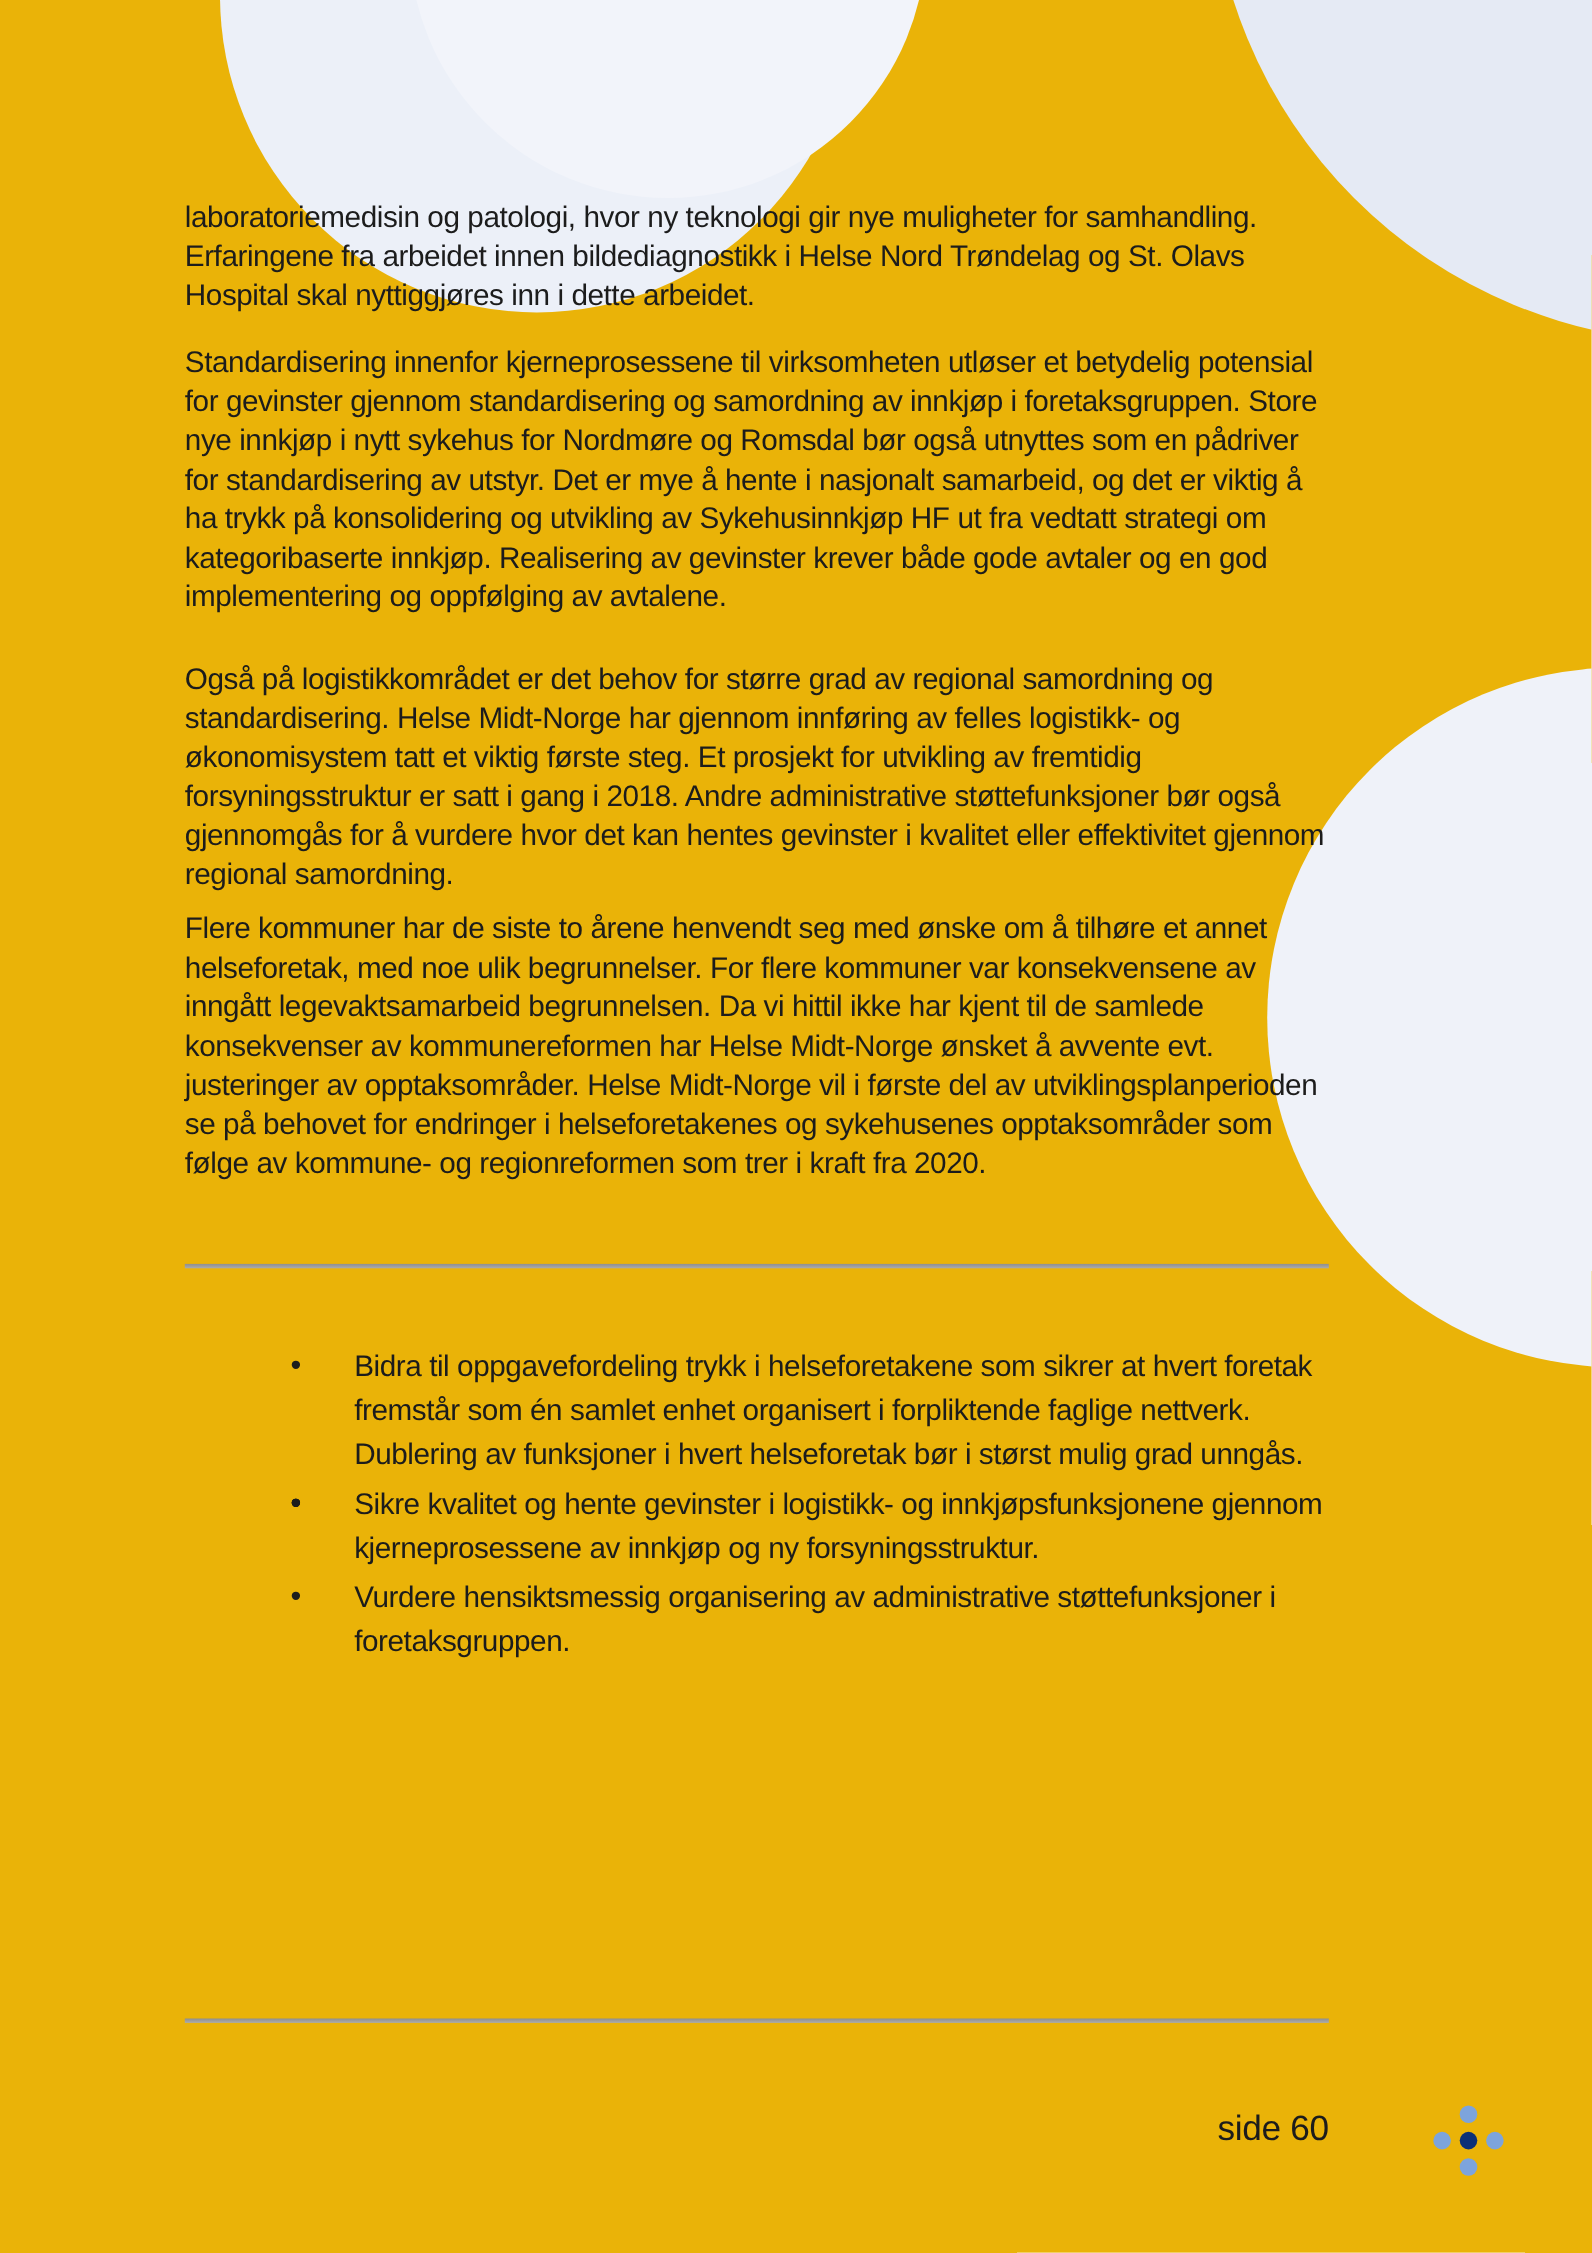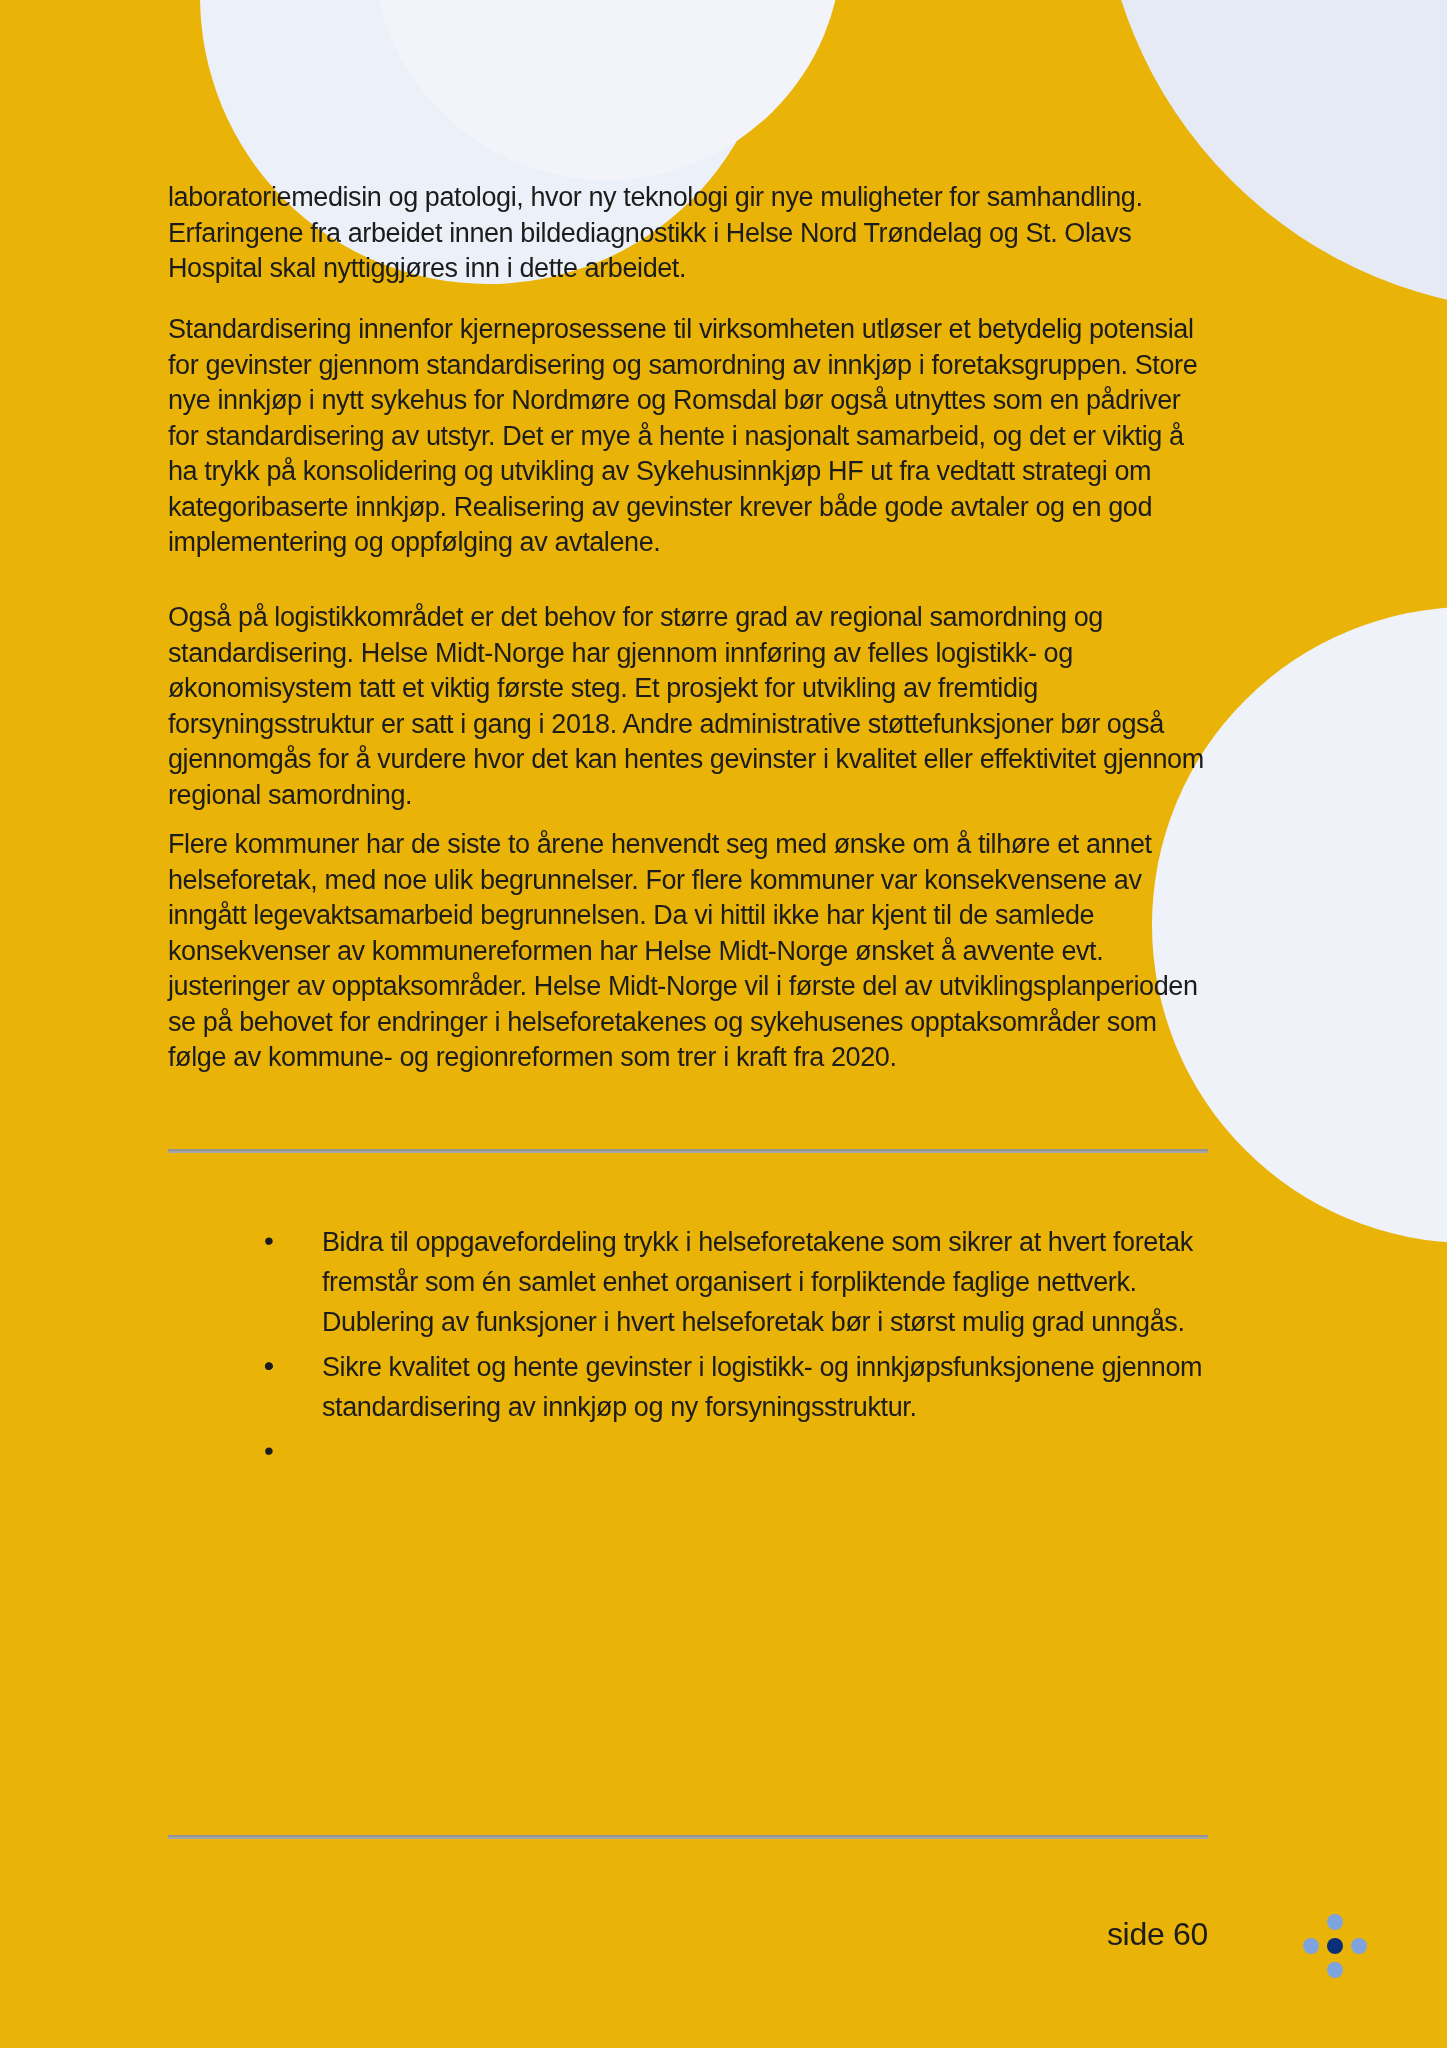--- a/index.html
+++ b/index.html
@@ -92,24 +92,25 @@
       <span class="btext">Bidra til oppgavefordeling trykk i helseforetakene som sikrer at hvert foretak fremstår som én samlet enhet organisert i forpliktende faglige nettverk. Dublering av funksjoner i hvert helseforetak bør i størst mulig grad unngås.</span>
     </li>
     <li>
       <span class="marker">•</span>
     </li>
     <li>
       <span class="marker">•</span>
     </li>
     <li>
       <span class="marker">•</span>
-      <span class="btext">Sikre kvalitet og hente gevinster i logistikk- og innkjøpsfunksjonene gjennom standardisering av innkjøp og ny forsyningsstruktur.</span>
+      <span class="btext">Sikre kvalitet og hente gevinster i logistikk- og innkjøpsfunksjonene gjennom kjerneprosessene av innkjøp og ny forsyningsstruktur.</span>
     </li>
     <li>
       <span class="marker">•</span>
+      <span class="btext">Vurdere hensiktsmessig organisering av administrative støttefunksjoner i foretaksgruppen.</span>
     </li>
   </ul>
 
   <div class="rule rule2"></div>
 
   <div class="pageno">side 60</div>
 
   <div class="logo">
     <span class="dot d-top"></span>
     <span class="dot d-left"></span>

